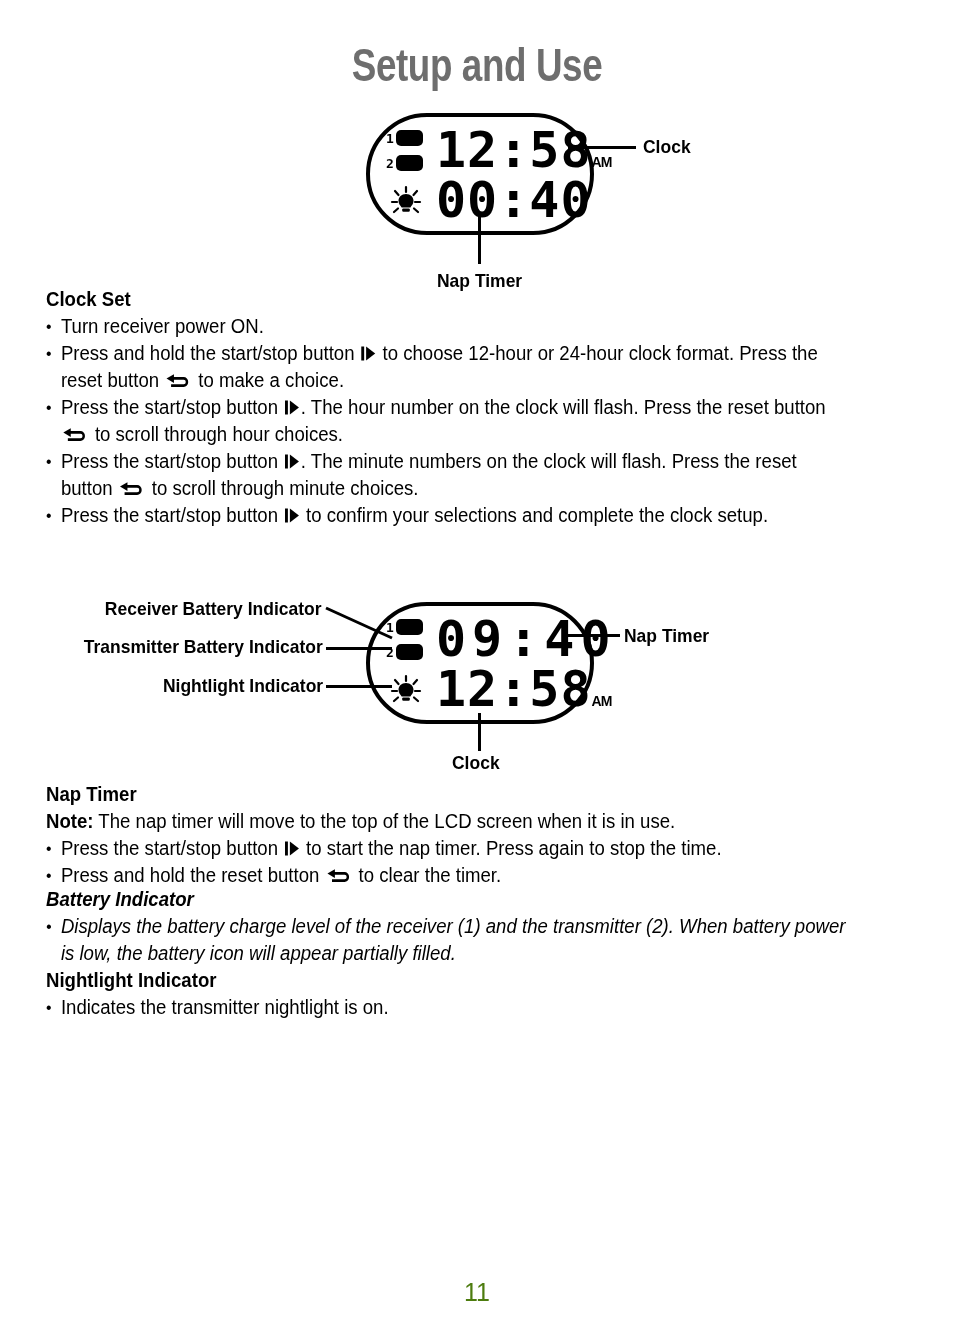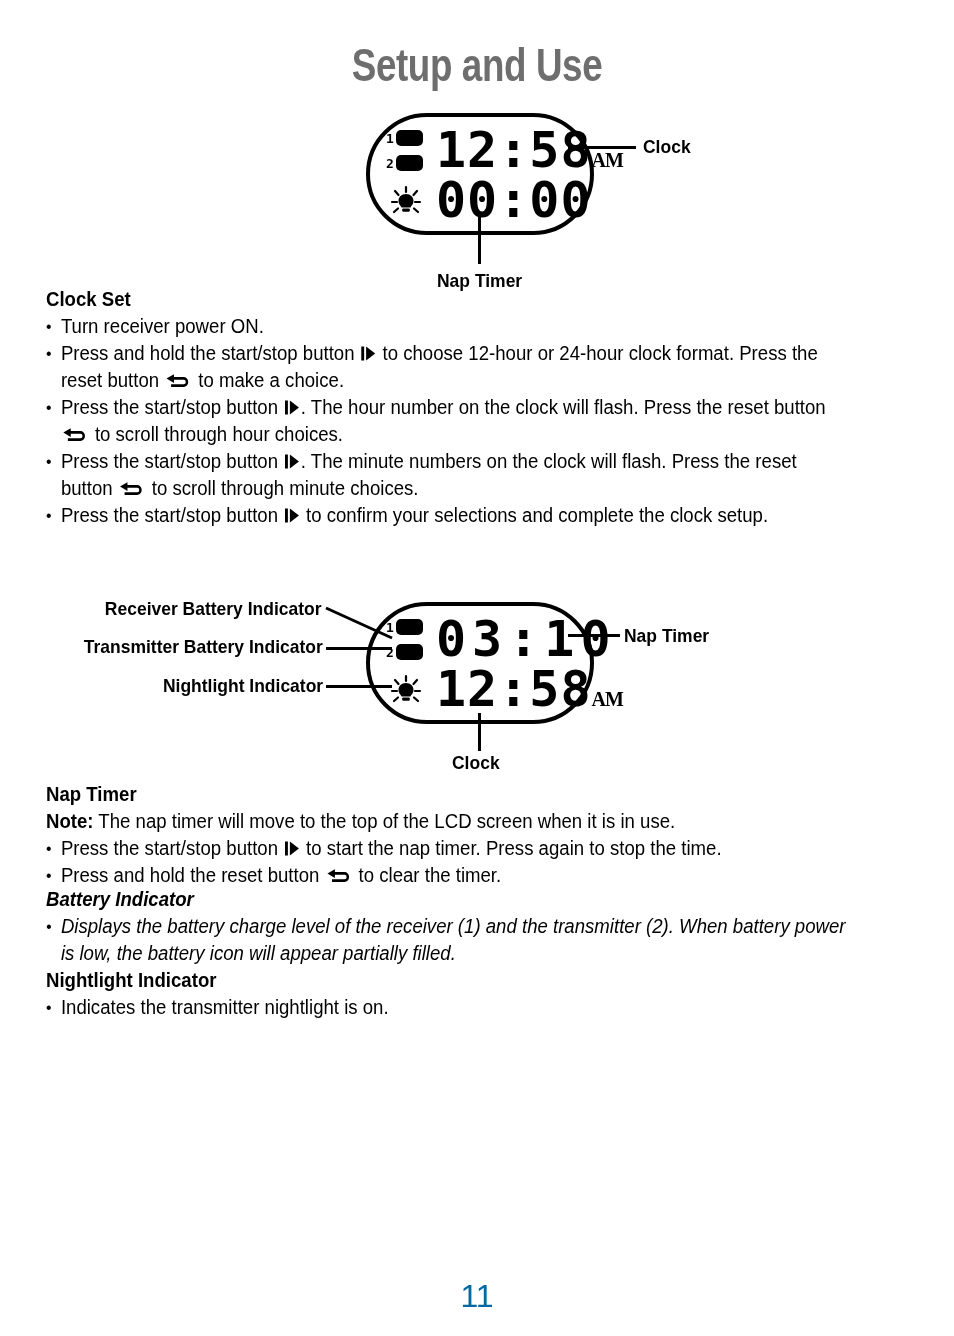--- a/index.html
+++ b/index.html
@@ -93,22 +93,22 @@
     top: 8px;
     font-size: 50px;
   }
   .row-bot {
     left: 66px;
     top: 58px;
     font-size: 50px;
   }
   .row-top.wide { letter-spacing: 6px; }
   .meridiem {
-    font-family: Liberation Serif, serif;
-    font-size: 20px;
+    font-family: Liberation Sans, sans-serif;
+    font-size: 14px;
     font-weight: bold;
     letter-spacing: -1px;
     vertical-align: baseline;
   }
 
   
   .callout {
     position: absolute;
     font-size: 19px;
     font-weight: bold;
@@ -181,22 +181,22 @@
     margin: 0 2px;
   }
 
   
   .page-num {
     position: absolute;
     top: 1278px;
     left: 0;
     width: 954px;
     text-align: center;
-    font-size: 32px;
-    color: #0369a1;
+    font-size: 25px;
+    color: #4d7c0f;
     font-weight: normal;
   }
 </style>
 </head>
 <body>
 
 <div class="page-title">Setup and Use</div>
 
 <div class="lcd lcd-1">
   <div class="lcd-icons">
@@ -219,21 +219,21 @@
         <line x1="29" y1="28" x2="25" y2="24.5"></line>
       </g>
       <path d="M17 10 C12.5 10 9.5 13.2 9.5 17 C9.5 20 11.5 21.6 12.6 23.4 L21.4 23.4 C22.5 21.6 24.5 20 24.5 17 C24.5 13.2 21.5 10 17 10 Z" fill="#000"></path>
       <rect x="13.2" y="24.4" width="7.6" height="3.4" rx="1.2" fill="#000"></rect>
     </svg>
   </div>
   <div class="lcd-digits row-top">
     <span>12:58</span><span class="meridiem">AM</span>
   </div>
   <div class="lcd-digits row-bot">
-    <span>00:00</span>
+    <span>00:40</span>
   </div>
 </div>
 
 <div class="leader h" style="left:568px; top:146px; width:68px;"></div>
 <div class="callout left-anchor" style="left:643px; top:136px;">Clock</div>
 
 <div class="leader v" style="left:478px; top:214px; height:50px;"></div>
 <div class="callout left-anchor" style="left:437px; top:270px;">Nap Timer</div>
 
 <div class="body-block" style="top:288px;">
@@ -301,21 +301,21 @@
         <line x1="3" y1="18" x2="8" y2="18"></line>
         <line x1="31" y1="18" x2="26" y2="18"></line>
         <line x1="5" y1="28" x2="9" y2="24.5"></line>
         <line x1="29" y1="28" x2="25" y2="24.5"></line>
       </g>
       <path d="M17 10 C12.5 10 9.5 13.2 9.5 17 C9.5 20 11.5 21.6 12.6 23.4 L21.4 23.4 C22.5 21.6 24.5 20 24.5 17 C24.5 13.2 21.5 10 17 10 Z" fill="#000"></path>
       <rect x="13.2" y="24.4" width="7.6" height="3.4" rx="1.2" fill="#000"></rect>
     </svg>
   </div>
   <div class="lcd-digits row-top wide">
-    <span>03:10</span>
+    <span>09:40</span>
   </div>
   <div class="lcd-digits row-bot">
     <span>12:58</span><span class="meridiem">AM</span>
   </div>
 </div>
 
 <svg class="leader-diag" style="left:326px; top:604px; width:66px; height:38px;" viewBox="0 0 66 38">
   <line x1="0" y1="4" x2="66" y2="34" stroke="#000" stroke-width="3"></line>
 </svg>
 <div class="callout right-anchor" style="left:86px; top:598px;">Receiver Battery Indicator</div>

